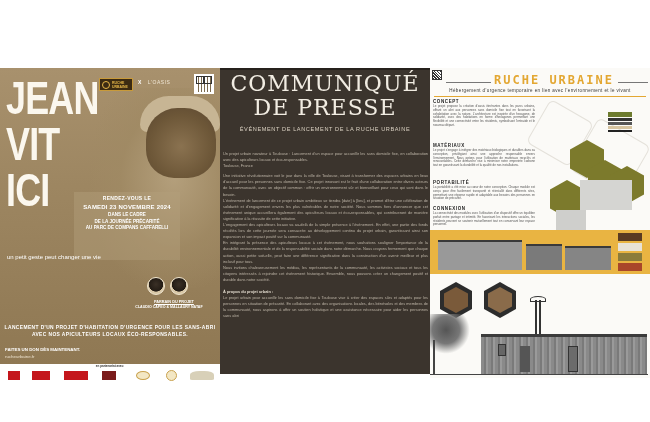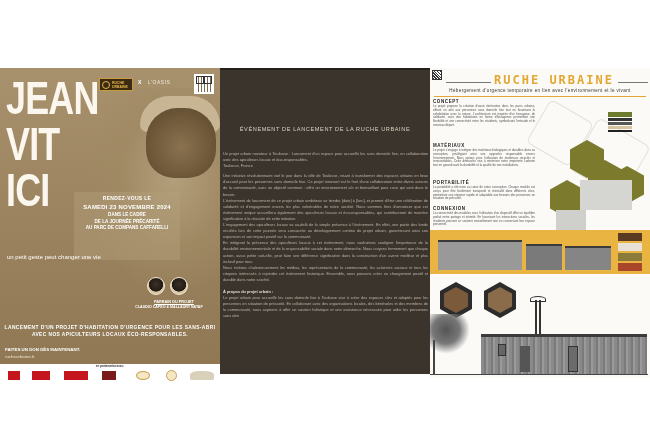--- a/index.html
+++ b/index.html
@@ -129,20 +129,22 @@
     <div class="plogo red" style="left:64px;width:24px;"></div>
     <div class="plogo red" style="left:102px;width:14px;background:#7a1b1b;"></div>
     <div class="plogo round" style="left:136px;width:14px;"></div>
     <div class="plogo round" style="left:166px;width:11px;height:11px;top:6px;"></div>
     <div class="plogo sil" style="left:190px;width:24px;"></div>
   </div>
 
   <div class="poster2">
     <div class="top-line"></div>
     <div class="cp-title">
+      <div>COMMUNIQUÉ</div>
+      <div>DE PRESSE</div>
     </div>
     <div class="cp-sub">ÉVÉNEMENT DE LANCEMENT DE LA RUCHE URBAINE</div>
     <div class="cp-body">
       <p class="tight">Un projet urbain novateur à Toulouse : Lancement d'un espace pour accueillir les sans domicile fixe, en collaboration avec des apiculteurs locaux et éco-responsables.</p>
       <p>Toulouse, France</p>
       <p class="tight">Une initiative révolutionnaire voit le jour dans la ville de Toulouse, visant à transformer des espaces urbains en lieux d'accueil pour les personnes sans domicile fixe. Ce projet innovant est le fruit d'une collaboration entre divers acteurs de la communauté, avec un objectif commun : offrir un environnement sûr et bienveillant pour ceux qui sont dans le besoin.</p>
       <p class="tight">L'événement de lancement de ce projet urbain ambitieux se tiendra [date] à [lieu], et promet d'être une célébration de solidarité et d'engagement envers les plus vulnérables de notre société. Nous sommes fiers d'annoncer que cet événement unique accueillera également des apiculteurs locaux et éco-responsables, qui contribueront de manière significative à la réussite de cette initiative.</p>
       <p class="tight">L'engagement des apiculteurs locaux va au-delà de la simple présence à l'événement. En effet, une partie des fonds récoltés lors de cette journée sera consacrée au développement continu du projet urbain, garantissant ainsi son expansion et son impact positif sur la communauté.</p>
       <p class="tight">En intégrant la présence des apiculteurs locaux à cet événement, nous souhaitons souligner l'importance de la durabilité environnementale et de la responsabilité sociale dans notre démarche. Nous croyons fermement que chaque action, aussi petite soit-elle, peut faire une différence significative dans la construction d'un avenir meilleur et plus inclusif pour tous.</p>
       <p>Nous invitons chaleureusement les médias, les représentants de la communauté, les activistes sociaux et tous les citoyens intéressés à rejoindre cet événement historique. Ensemble, nous pouvons créer un changement positif et durable dans notre société.</p>

